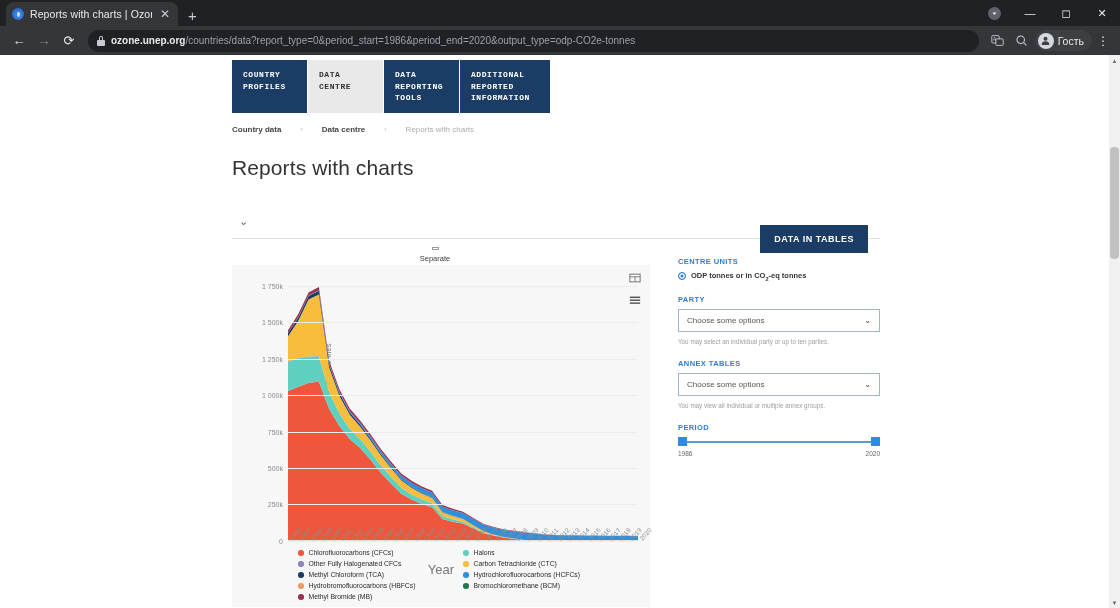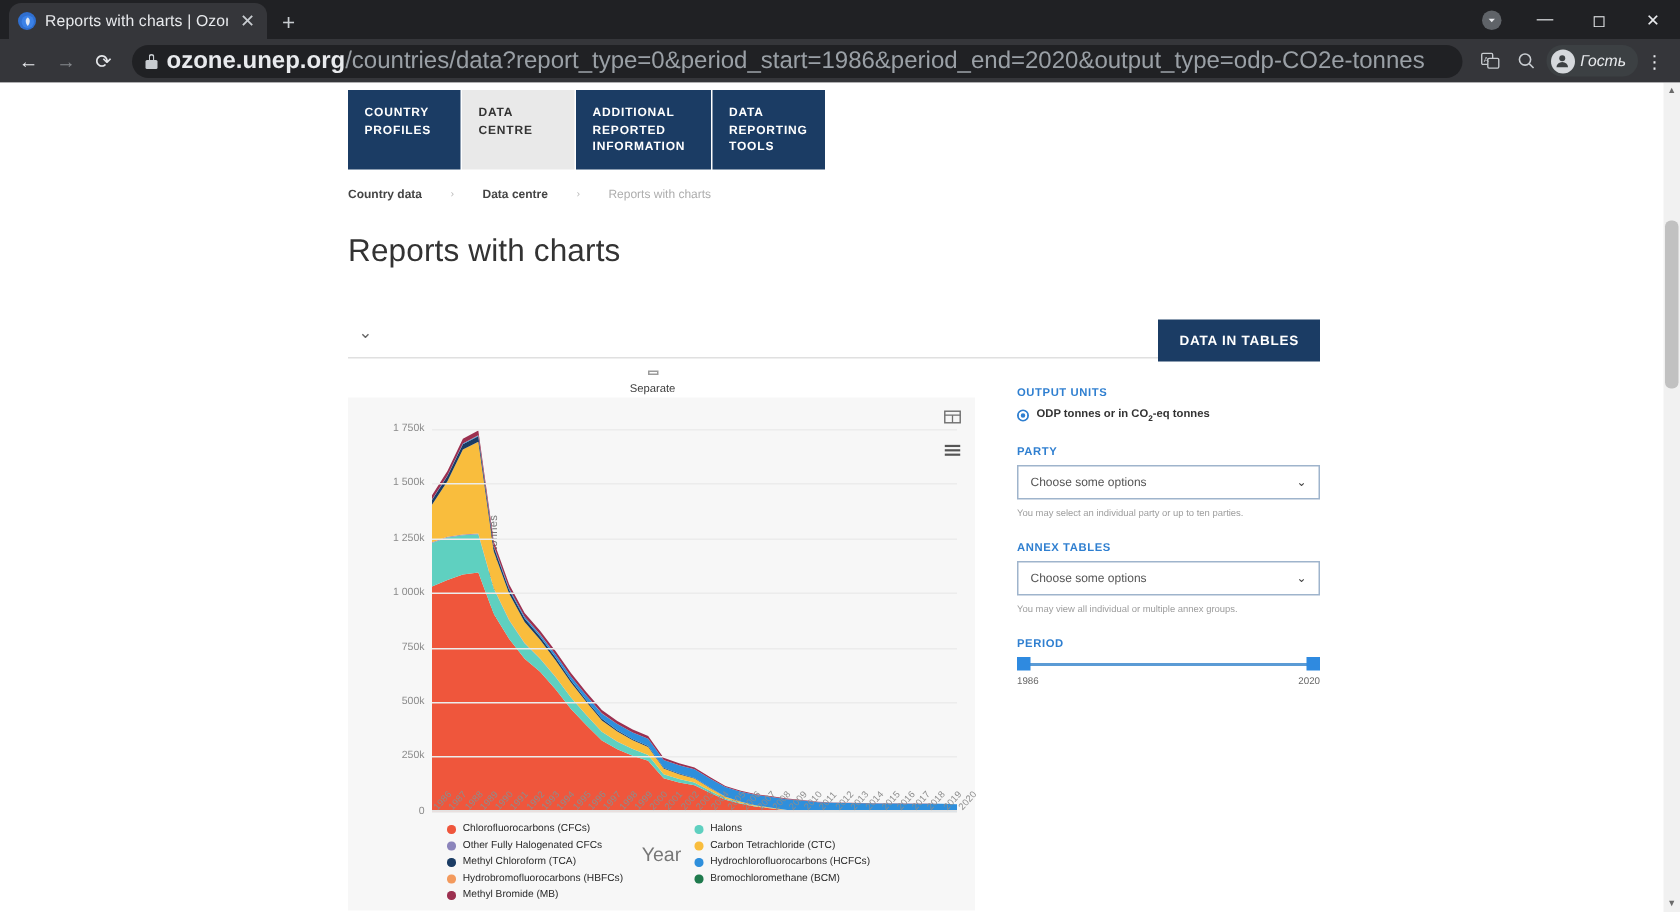--- a/index.html
+++ b/index.html
@@ -35,40 +35,40 @@
   .toolbar { height:29px; background:#35363a; display:flex; align-items:center; padding:0 8px; gap:3px; }
   .navbtn { width:22px; height:22px; display:flex; align-items:center; justify-content:center; color:#e8eaed; font-size:13px; flex:0 0 auto; }
   .navbtn.dim { color:#85888c; }
   .omnibox {
     flex:1 1 auto; height:22px; background:#202124; border-radius:11px;
     display:flex; align-items:center; padding:0 9px; gap:6px; margin:0 5px; min-width:0;
   }
   .lock { width:8px; height:10px; position:relative; flex:0 0 auto; }
   .lock .body { position:absolute; bottom:0; left:0; width:8px; height:6px; background:#c8ccd0; border-radius:1px; }
   .lock .shackle { position:absolute; top:0; left:1.6px; width:4.8px; height:5px; border:1.4px solid #c8ccd0; border-bottom:none; border-radius:3px 3px 0 0; }
-  .url { font-size:16px; color:#9aa0a6; white-space:nowrap; overflow:hidden;text-align:center; }
+  .url { font-size:10px; color:#9aa0a6; white-space:nowrap; overflow:hidden;text-align:center; }
   .url b { color:#e8eaed; font-weight:700; }
   .tb-right { display:flex; align-items:center; gap:2px; flex:0 0 auto; }
   .profile-chip { display:flex; align-items:center; gap:4px; background:#3c4043; border-radius:11px; height:21px; padding:0 8px 0 3px; }
   .avatar-circle { width:16px; height:16px; border-radius:50%; background:#d5d8dc; display:flex; align-items:center; justify-content:center; }
-  .profile-name { font-size:10.5px; color:#e8eaed;font-style:italic; }
+  .profile-name { font-size:10.5px; color:#e8eaed; }
   .kebab { color:#e8eaed; font-size:12px; width:18px; text-align:center; line-height:1; }
 
   
   .viewport { flex:1 1 auto; background:#ffffff; position:relative; overflow:hidden; }
   .page { position:absolute; inset:0 11px 0 0; background:#fff; }
 
   .scrollbar { position:absolute; right:0; top:0; width:11px; height:100%; background:#f1f1f1; }
   .sb-arrow { height:11px; display:flex; align-items:center; justify-content:center; color:#6b6b6b; font-size:6px; }
   .sb-thumb { position:absolute; left:1px; width:9px; background:#c1c1c1; border-radius:4px; }
 
   .content { width:648px; margin-left:232px; padding-top:5px; }
 
   
-  .navtabs { display:flex; gap:1px; }
+  .navtabs { display:flex; gap:1px;font-family:Liberation Mono, monospace; }
   .navtab {
     background:#1b3c64; color:#ffffff; font-size:8px; font-weight:700; letter-spacing:.55px;
     padding:9px 11px 9px 11px; line-height:1.45; width:75px; min-height:40px;
   }
   .navtab.active { background:#e9e9e9; color:#333; }
   .navtab.w-wide { width:90px; }
 
   .breadcrumb { margin-top:12px; font-size:8px; color:#555; display:flex; gap:19px; align-items:center; }
   .breadcrumb .crumb { font-weight:700; color:#444; }
   .breadcrumb .crumb.last { font-weight:400; color:#adadad; }
@@ -217,41 +217,41 @@
     </div>
   </div>
 
   <div class="viewport">
     <div class="page">
       <div class="content">
 
         <div class="navtabs">
           <div class="navtab">COUNTRY PROFILES</div>
           <div class="navtab active">DATA CENTRE</div>
+          <div class="navtab">DATA REPORTING TOOLS</div>
           <div class="navtab w-wide">ADDITIONAL REPORTED INFORMATION</div>
-          <div class="navtab">DATA REPORTING TOOLS</div>
         </div>
 
         <div class="breadcrumb">
           <span class="crumb">Country data</span>
           <span class="sep">›</span>
           <span class="crumb">Data centre</span>
           <span class="sep">›</span>
           <span class="crumb last">Reports with charts</span>
         </div>
 
         <h1 class="page-title">Reports with charts</h1>
 
         <div style="position:relative;">
           <div class="section-head">
             <span class="caret">⌄</span>
           </div>
           <div class="section-rule"></div>
           <div style="position:absolute; right:0; top:-2px;">
-            <div class="data-tables-btn" style="margin:0; float:none;">DATA IN TABLES</div>
+            <div class="data-tables-btn" style="margin:12px; float:none;">DATA IN TABLES</div>
           </div>
         </div>
 
         <div class="main-row">
 
           <div class="chart-col">
 
             <div class="separate-row">
               <span class="chk"></span>
               <span class="separate-lbl">Separate</span>
@@ -390,21 +390,21 @@
                     <span class="legend-lbl">Methyl Bromide (MB)</span>
                   </div>
                 </div>
             </div>
 
           </div>
 
           <div class="filters-col">
             <div class="filters-inner">
 
-              <div class="flabel">OUTPUT UNITS</div>
+              <div class="flabel">CENTRE UNITS</div>
               <div class="radio-row">
                 <span class="radio"></span>
                 <span class="radio-lbl">ODP tonnes or in CO<sub>2</sub>-eq tonnes</span>
               </div>
 
               <div class="flabel">PARTY</div>
               <div class="select">
                 <span class="select-val">Choose some options</span>
                 <span class="select-caret">⌄</span>
               </div>

